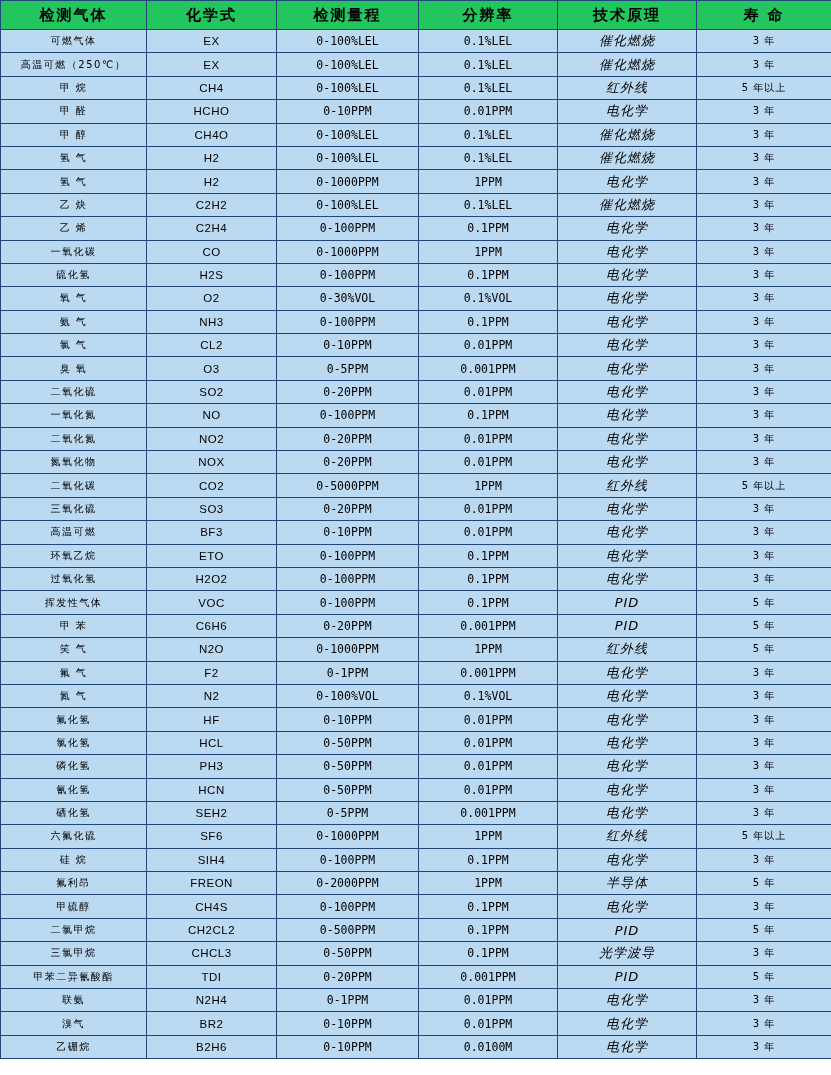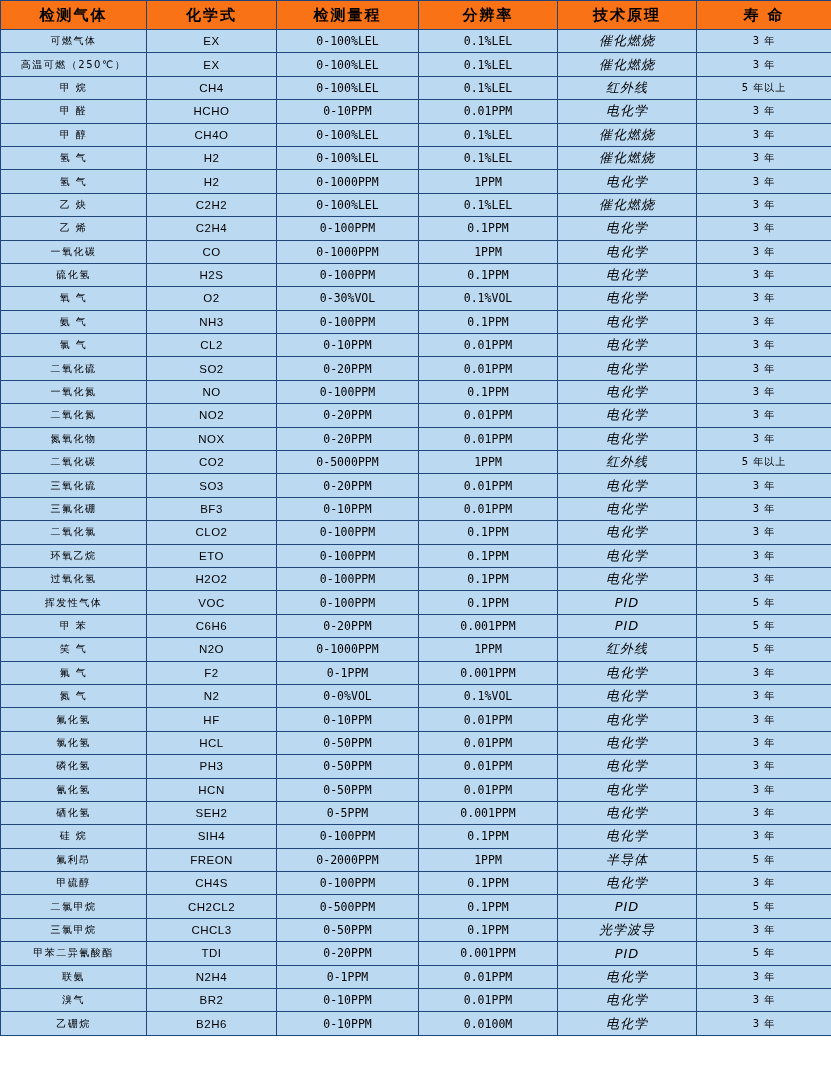--- a/index.html
+++ b/index.html
@@ -26,21 +26,21 @@
   table.gas-table th,
   table.gas-table td {
     border: 1px solid #22457c;
     text-align: center;
     vertical-align: middle;
     color: #000000;
     white-space: nowrap;
     overflow: hidden;
   }
   table.gas-table thead th {
-    background: #f97316;
+    background: #22c55e;
     height: 26px;
     font-size: 15px;
     font-weight: bold;
     letter-spacing: 2px;
     font-family: "DejaVu Sans", "Liberation Sans", sans-serif;
   }
   table.gas-table tbody td {
     background: #bcd9f2;
     height: 20.4px;
     font-size: 12.5px;
@@ -200,20 +200,28 @@
       </tr>
       <tr>
         <td class="name">氯 气</td>
         <td class="formula">CL2</td>
         <td class="range">0-10PPM</td>
         <td class="res">0.01PPM</td>
         <td class="tech">电化学</td>
         <td class="life">3 年</td>
       </tr>
       <tr>
+        <td class="name">臭 氧</td>
+        <td class="formula">O3</td>
+        <td class="range">0-5PPM</td>
+        <td class="res">0.001PPM</td>
+        <td class="tech">电化学</td>
+        <td class="life">3 年</td>
+      </tr>
+      <tr>
         <td class="name">二氧化硫</td>
         <td class="formula">SO2</td>
         <td class="range">0-20PPM</td>
         <td class="res">0.01PPM</td>
         <td class="tech">电化学</td>
         <td class="life">3 年</td>
       </tr>
       <tr>
         <td class="name">一氧化氮</td>
         <td class="formula">NO</td>
@@ -248,32 +256,24 @@
       </tr>
       <tr>
         <td class="name">三氧化硫</td>
         <td class="formula">SO3</td>
         <td class="range">0-20PPM</td>
         <td class="res">0.01PPM</td>
         <td class="tech">电化学</td>
         <td class="life">3 年</td>
       </tr>
       <tr>
-        <td class="name">三氟化硼</td>
+        <td class="name">高温可燃</td>
         <td class="formula">BF3</td>
         <td class="range">0-10PPM</td>
         <td class="res">0.01PPM</td>
-        <td class="tech">电化学</td>
-        <td class="life">3 年</td>
-      </tr>
-      <tr>
-        <td class="name">二氧化氯</td>
-        <td class="formula">CLO2</td>
-        <td class="range">0-100PPM</td>
-        <td class="res">0.1PPM</td>
         <td class="tech">电化学</td>
         <td class="life">3 年</td>
       </tr>
       <tr>
         <td class="name">环氧乙烷</td>
         <td class="formula">ETO</td>
         <td class="range">0-100PPM</td>
         <td class="res">0.1PPM</td>
         <td class="tech">电化学</td>
         <td class="life">3 年</td>
@@ -314,21 +314,21 @@
         <td class="name">氟 气</td>
         <td class="formula">F2</td>
         <td class="range">0-1PPM</td>
         <td class="res">0.001PPM</td>
         <td class="tech">电化学</td>
         <td class="life">3 年</td>
       </tr>
       <tr>
         <td class="name">氮 气</td>
         <td class="formula">N2</td>
-        <td class="range">0-0%VOL</td>
+        <td class="range">0-100%VOL</td>
         <td class="res">0.1%VOL</td>
         <td class="tech">电化学</td>
         <td class="life">3 年</td>
       </tr>
       <tr>
         <td class="name">氟化氢</td>
         <td class="formula">HF</td>
         <td class="range">0-10PPM</td>
         <td class="res">0.01PPM</td>
         <td class="tech">电化学</td>
@@ -360,20 +360,28 @@
       </tr>
       <tr>
         <td class="name">硒化氢</td>
         <td class="formula">SEH2</td>
         <td class="range">0-5PPM</td>
         <td class="res">0.001PPM</td>
         <td class="tech">电化学</td>
         <td class="life">3 年</td>
       </tr>
       <tr>
+        <td class="name">六氟化硫</td>
+        <td class="formula">SF6</td>
+        <td class="range">0-1000PPM</td>
+        <td class="res">1PPM</td>
+        <td class="tech">红外线</td>
+        <td class="life">5 年以上</td>
+      </tr>
+      <tr>
         <td class="name">硅 烷</td>
         <td class="formula">SIH4</td>
         <td class="range">0-100PPM</td>
         <td class="res">0.1PPM</td>
         <td class="tech">电化学</td>
         <td class="life">3 年</td>
       </tr>
       <tr>
         <td class="name">氟利昂</td>
         <td class="formula">FREON</td>

